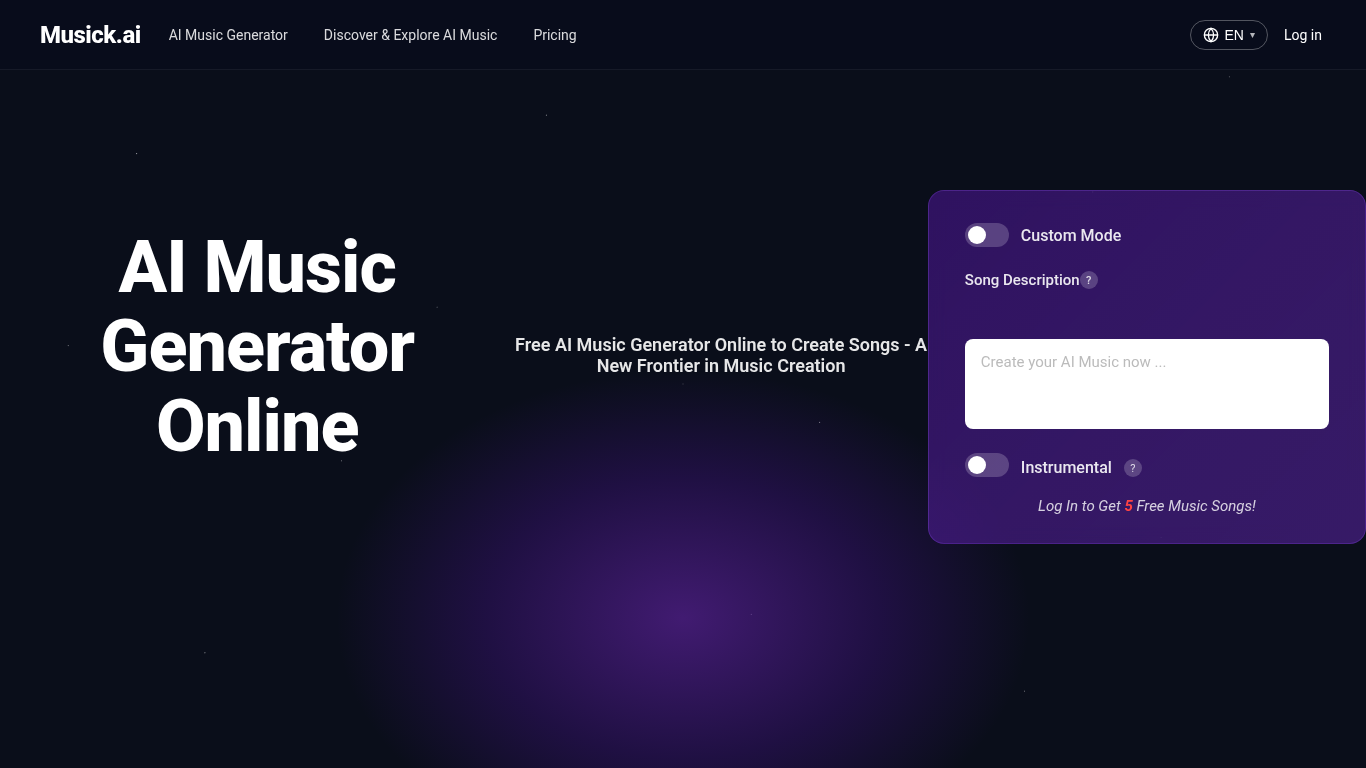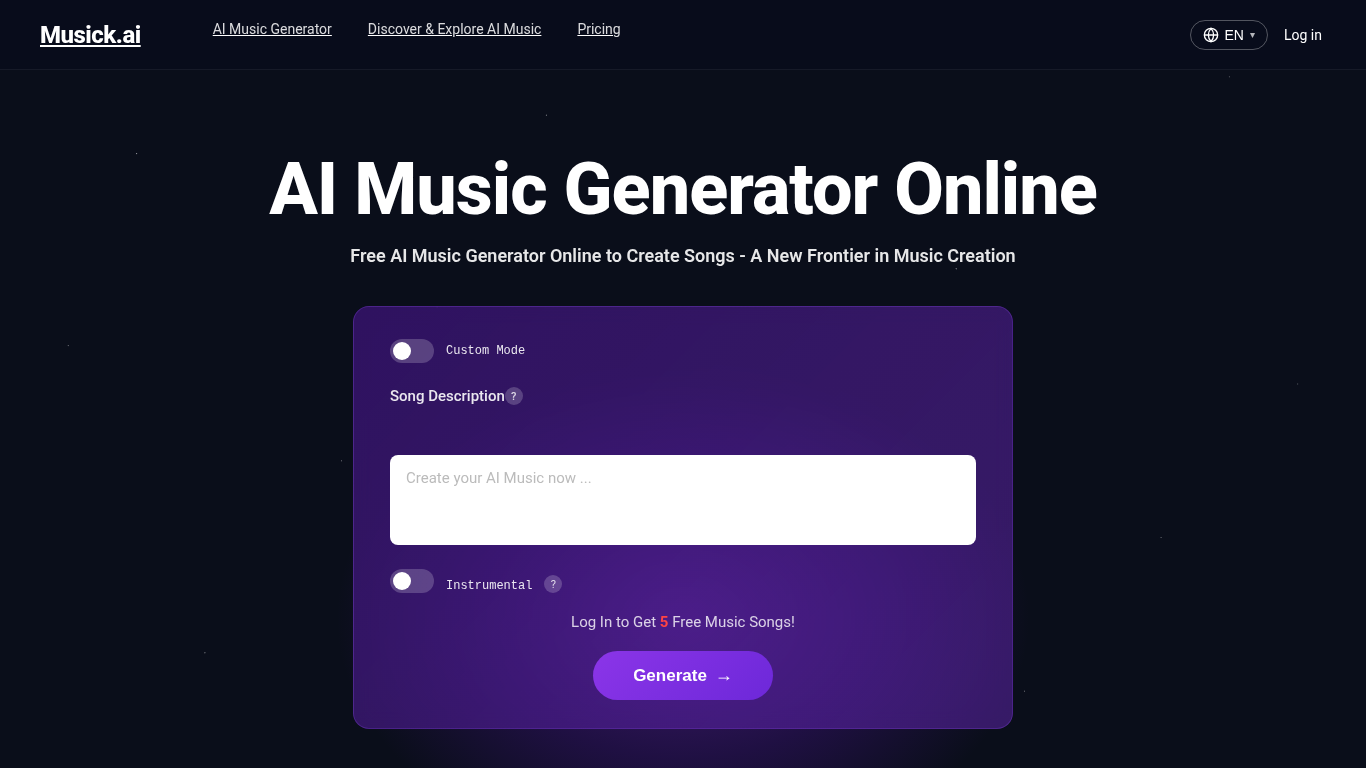--- a/index.html
+++ b/index.html
@@ -61,23 +61,22 @@
       align-items: center;
       justify-content: space-between;
       padding: 0 40px;
       height: 70px;
       background: rgba(8, 12, 28, 0.85);
       border-bottom: 1px solid rgba(255,255,255,0.06);
     }
 
     .nav-left {
       display: flex;
-      align-items: flex-start;
-      gap: 72px;
-      text-decoration: underline;
+      align-items: center;
+      gap: 28px;
     }
 
     .logo {
       font-size: 24px;
       font-weight: 800;
       color: #fff;
       letter-spacing: -0.5px;
     }
 
     .nav-links {
@@ -127,21 +126,20 @@
       color: #fff;
       cursor: pointer;
       padding: 6px 4px;
     }
 
     
     .main {
       position: relative;
       z-index: 1;
       display: flex;
-      flex-direction: column;
       align-items: center;
       padding-top: 80px;
     }
 
     .hero-title {
       font-size: 72px;
       font-weight: 800;
       color: #fff;
       text-align: center;
       line-height: 1.1;
@@ -193,24 +191,23 @@
       width: 18px;
       height: 18px;
       background: #fff;
       border-radius: 50%;
       top: 3px;
       left: 3px;
       transition: left 0.2s;
     }
 
     .toggle-label {
-      font-size: 12px;
+      font-size: 16px;
       color: rgba(255,255,255,0.9);
       font-weight: 500;
-      font-family: Liberation Mono, monospace;
     }
 
     
     .field-label {
       font-size: 15px;
       color: rgba(255,255,255,0.9);
       font-weight: 500;
       margin-bottom: 10px;
       display: flex;
       align-items: center;
@@ -254,20 +251,21 @@
       align-items: flex-end;
       gap: 12px;
       margin-top: 20px;
     }
 
     .login-prompt {
       text-align: center;
       margin-top: 20px;
       font-size: 15px;
       color: rgba(255,255,255,0.8);
+      font-style: italic;
     }
 
     .login-prompt .free-count {
       color: #ff4444;
       font-weight: 700;
     }
 
     .generate-btn {
       display: flex;
       align-items: center;
@@ -340,19 +338,15 @@
       <span class="toggle-label">Instrumental</span>
       <span class="help-icon">?</span>
     </div>
 
     
     <div class="login-prompt">
       <span>Log In to Get </span><span class="free-count">5</span><span> Free Music Songs!</span>
     </div>
 
     
-    <button class="generate-btn">
-      <span>Generate</span>
-      <span class="arrow-icon">→</span>
-    </button>
 
   </div>
 </main>
 
 </body></html>

